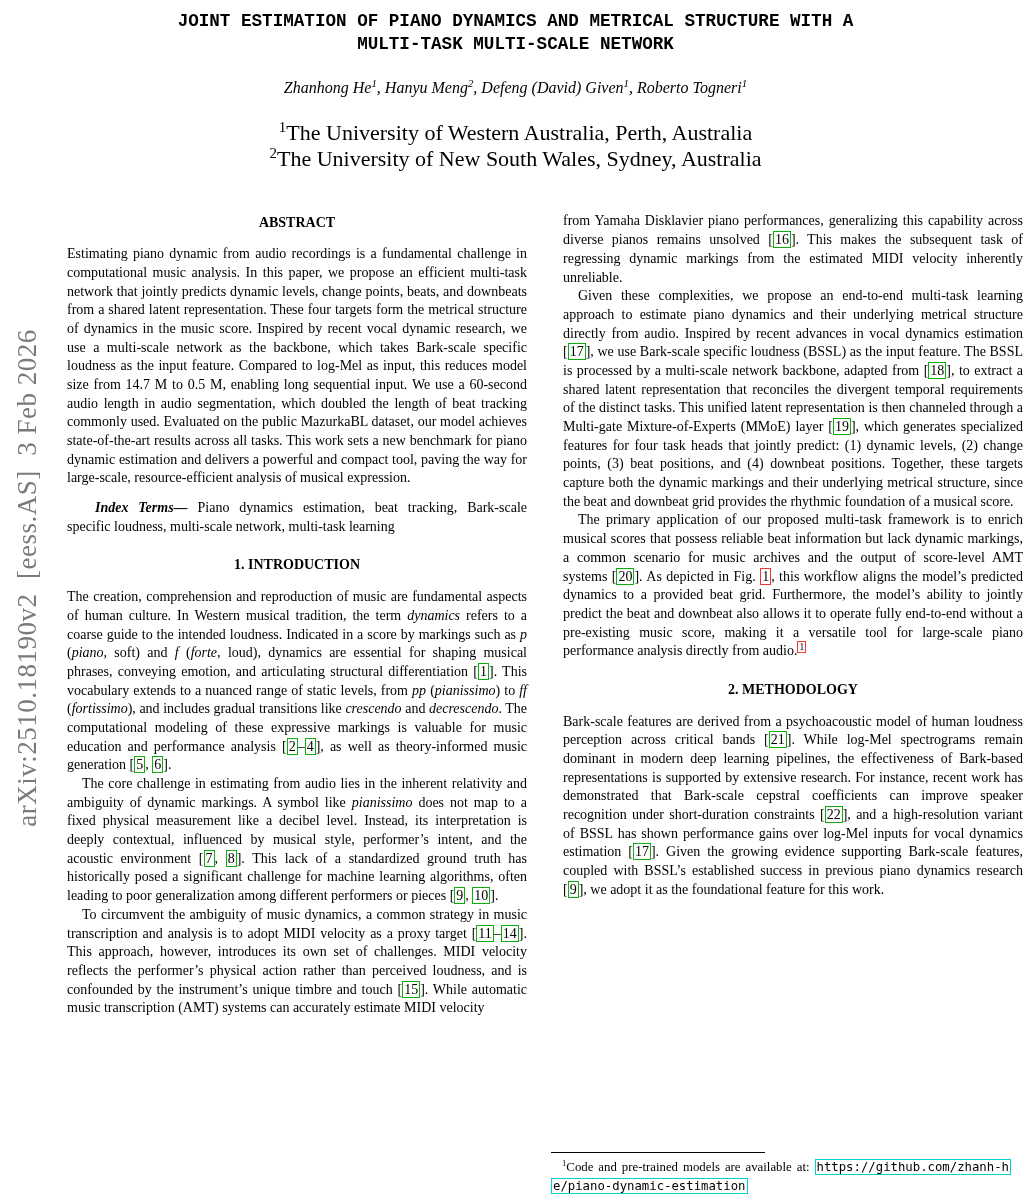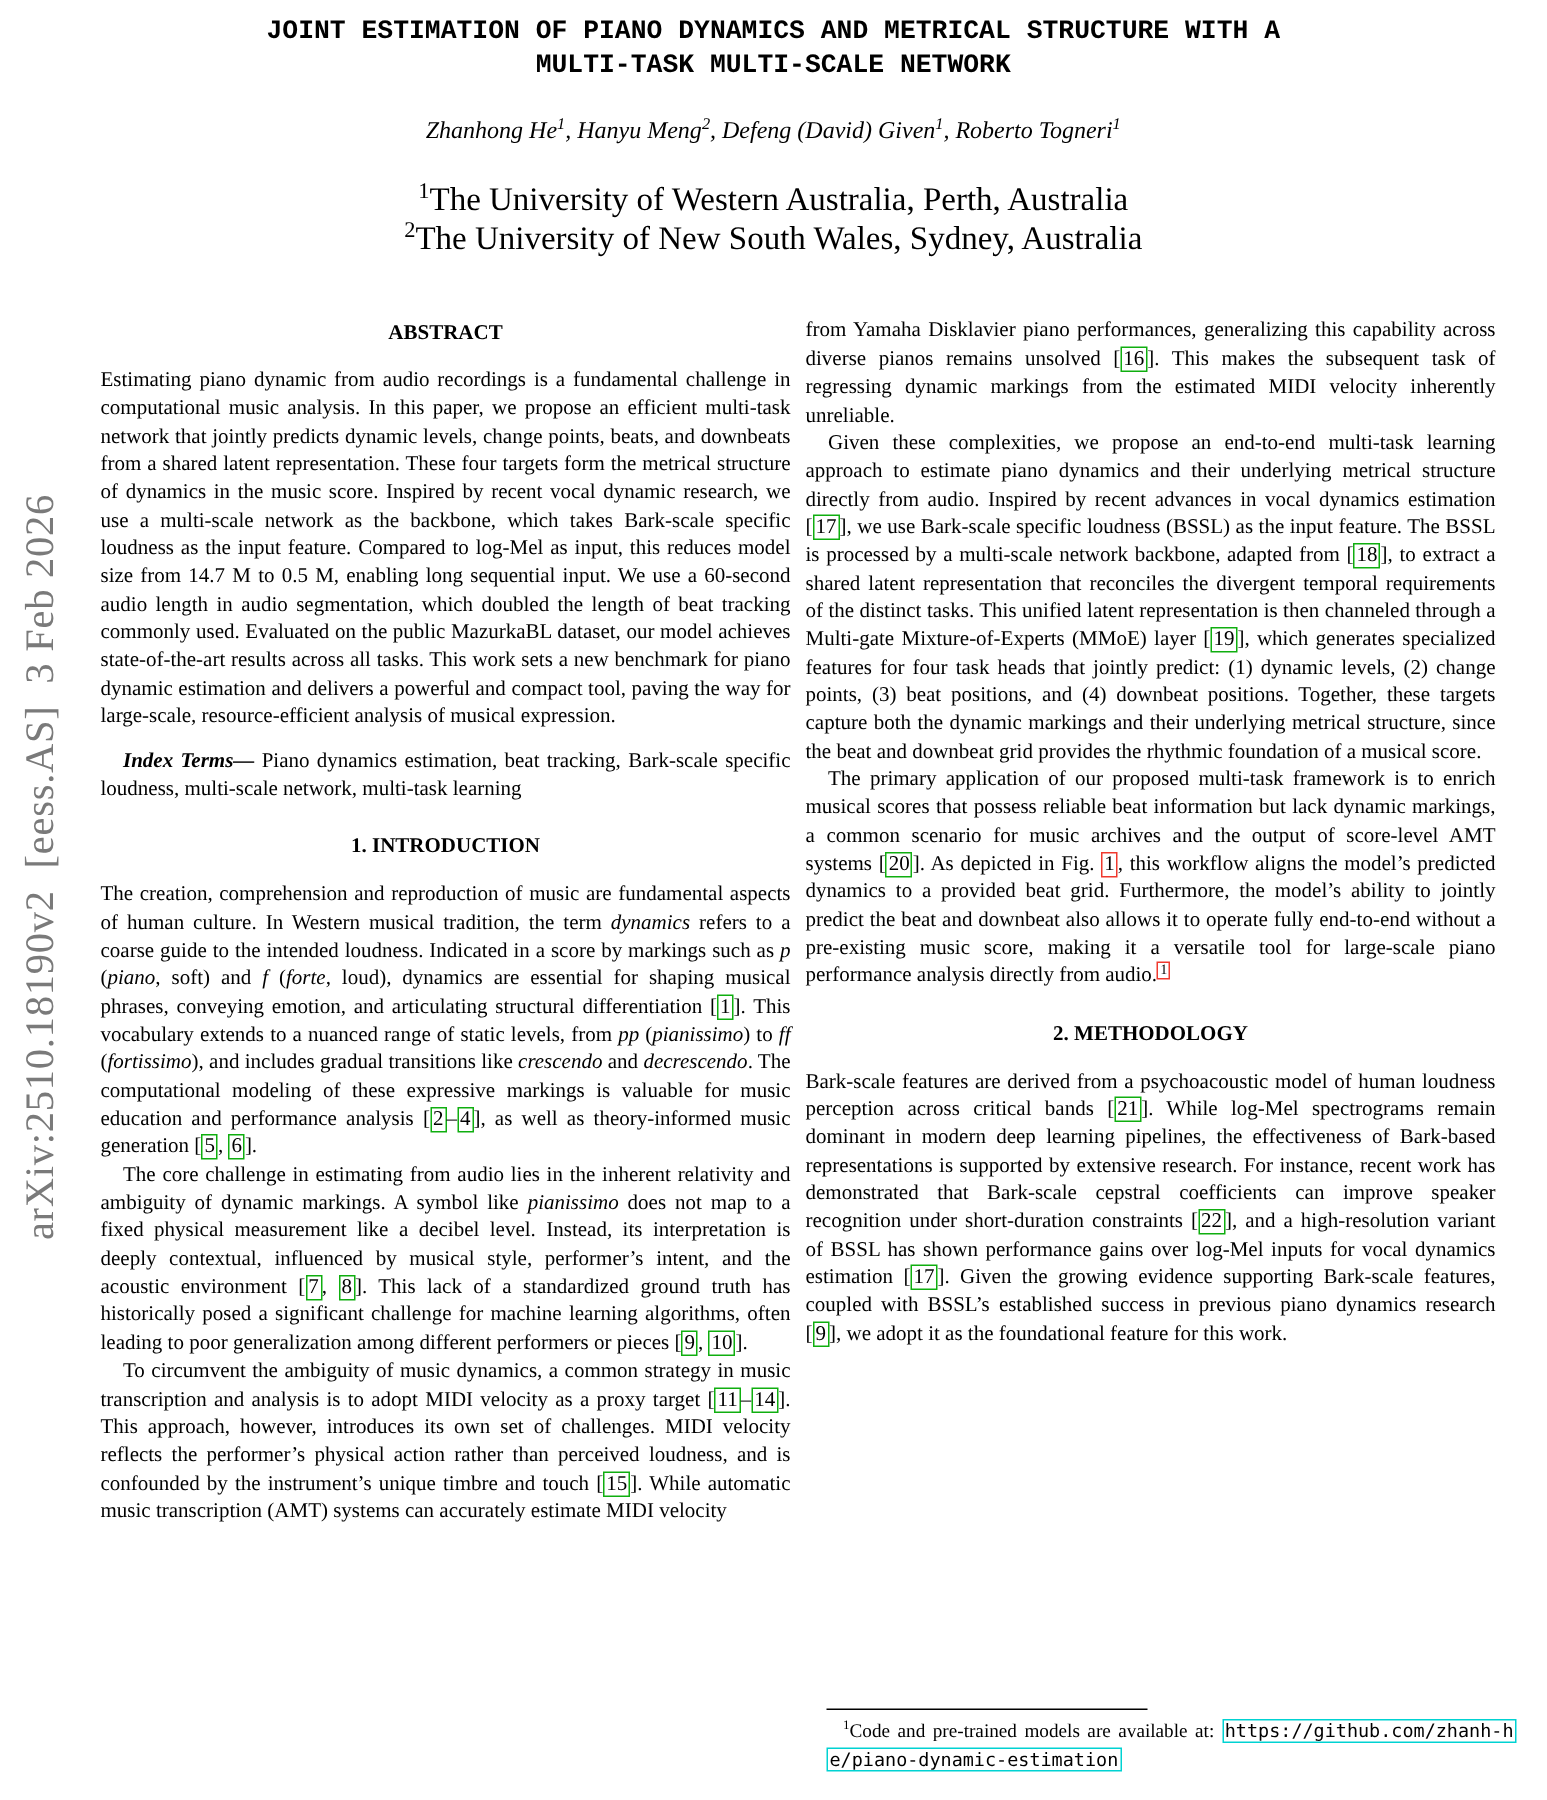--- a/index.html
+++ b/index.html
@@ -22,46 +22,46 @@
     letter-spacing:0.5px;
   }
   .header{text-align:center;padding-top:10px;}
   .title{
     font-size:17.6px;font-weight:bold;line-height:1.32;
     white-space:pre-line;margin:0 auto;max-width:900px;font-family:Liberation Mono, monospace;
   }
   .authors{margin-top:23px;font-style:italic;font-size:16px;}
   .affils{margin-top:23px;font-size:22px;line-height:26px;}
   .cols{
-    display:flex;gap:10px;padding:0 7px 0 67px;margin-top:40px;
+    display:flex;gap:36px;padding:0 7px 0 67px;margin-top:40px;
     text-align:justify;font-size:14px;line-height:1.335;
     hyphens:auto;-webkit-hyphens:auto;
   }
   .col{width:460px;}
   .center-head{font-size:14px;font-weight:bold;text-align:center;margin:20px 0 13px;}
   .abstract-head{margin:2px 0 12px;}
   .sub-head{font-size:14px;font-weight:bold;text-align:left;margin:19px 0 12px;}
   p{margin:0;text-indent:15px;}
   p.noindent{text-indent:0;}
   p.index-terms{margin-top:11px;}
   .seg-i{font-style:italic;}
-  .seg-bi{font-style:italic;font-weight:bold;}
+  .seg-bi{font-style:italic;font-weight:bold;margin-left:13px;}
   .seg-sup{vertical-align:super;font-size:68%;line-height:0;}
   .seg-cite{border:1.5px solid var(--cite-color);padding:0 1px;margin-top:28px;}
   .seg-figref{border:1.5px solid var(--ref-color);padding:0 1px;}
   .seg-fnref{border:1.5px solid var(--ref-color);vertical-align:super;font-size:68%;line-height:0;padding:0 1px;}
   .seg-fnmark{vertical-align:super;font-size:68%;line-height:0;}
   .seg-url{
     font-family:"DejaVu Sans Mono", monospace;font-size:12.3px;
     border:1.5px solid var(--url-color);padding:0 1px;
     box-decoration-break:clone;-webkit-box-decoration-break:clone;
     word-break:break-all;
   }
   .footnote{
-    position:absolute;left:551px;bottom:17px;width:460px;background:#fff;
+    position:absolute;left:551px;bottom:4px;width:460px;background:#fff;
     font-size:12.8px;line-height:1.5;text-align:justify;padding-top:4px;
   }
   .footnote-rule{width:214px;border-top:1px solid #000;margin-bottom:5px;}
   .footnote-text{text-indent:11px;}
 </style>
 </head>
 <body>
 
 <div class="page">
 

